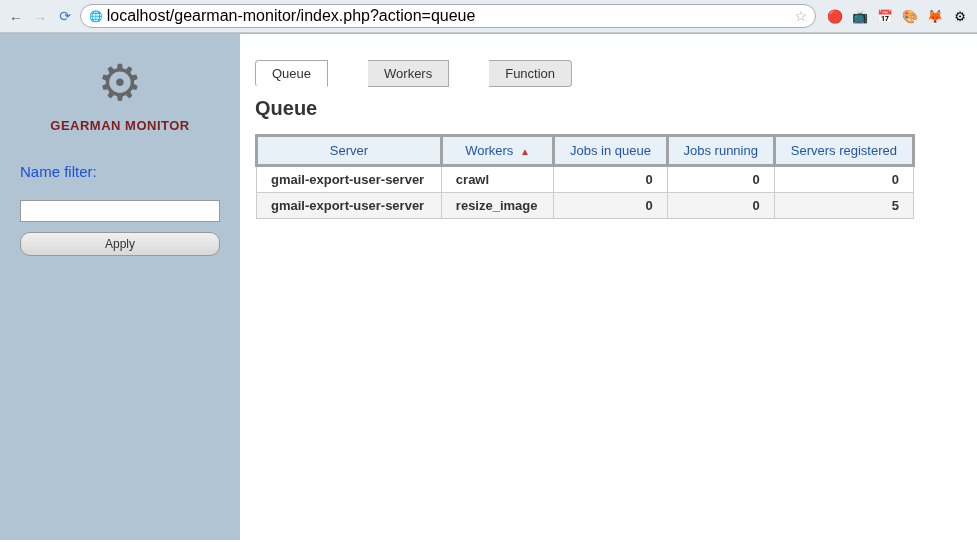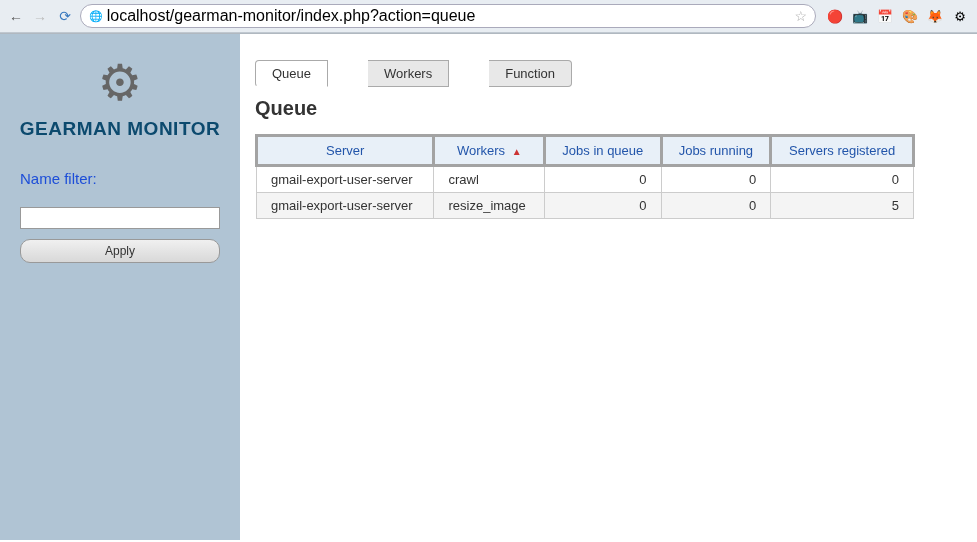--- a/index.html
+++ b/index.html
@@ -78,23 +78,23 @@
       flex-direction: column;
       align-items: center;
       margin-bottom: 30px;
     }
     .gear-icon {
       font-size: 50px;
       color: #666;
       margin-bottom: 6px;
     }
     .sidebar-title {
-      font-size: 19px;
+      font-size: 13px;
       font-weight: bold;
-      color: #0c4a6e;
+      color: #7f1d1d;
       letter-spacing: 0.5px;
     }
     .sidebar-form {
       width: 100%;
       padding: 0 10px;
     }
     .sidebar-label {
       font-size: 15px;
       color: #1d4ed8;
       margin-bottom: 20px;
@@ -188,20 +188,21 @@
       color: #cc3333;
       font-size: 10px;
       margin-left: 3px;
     }
     .data-table td {
       border: 1px solid #ccc;
       padding: 5px 14px;
       font-size: 13px;
       color: #333;
       text-align: left;
+      font-weight: bold;
     }
     .data-table td.num {
       text-align: right;
     }
     .data-table tr:nth-child(even) td {
       background: #f4f4f4;
     }
     .data-table tr:nth-child(odd) td {
       background: #fff;
     }

